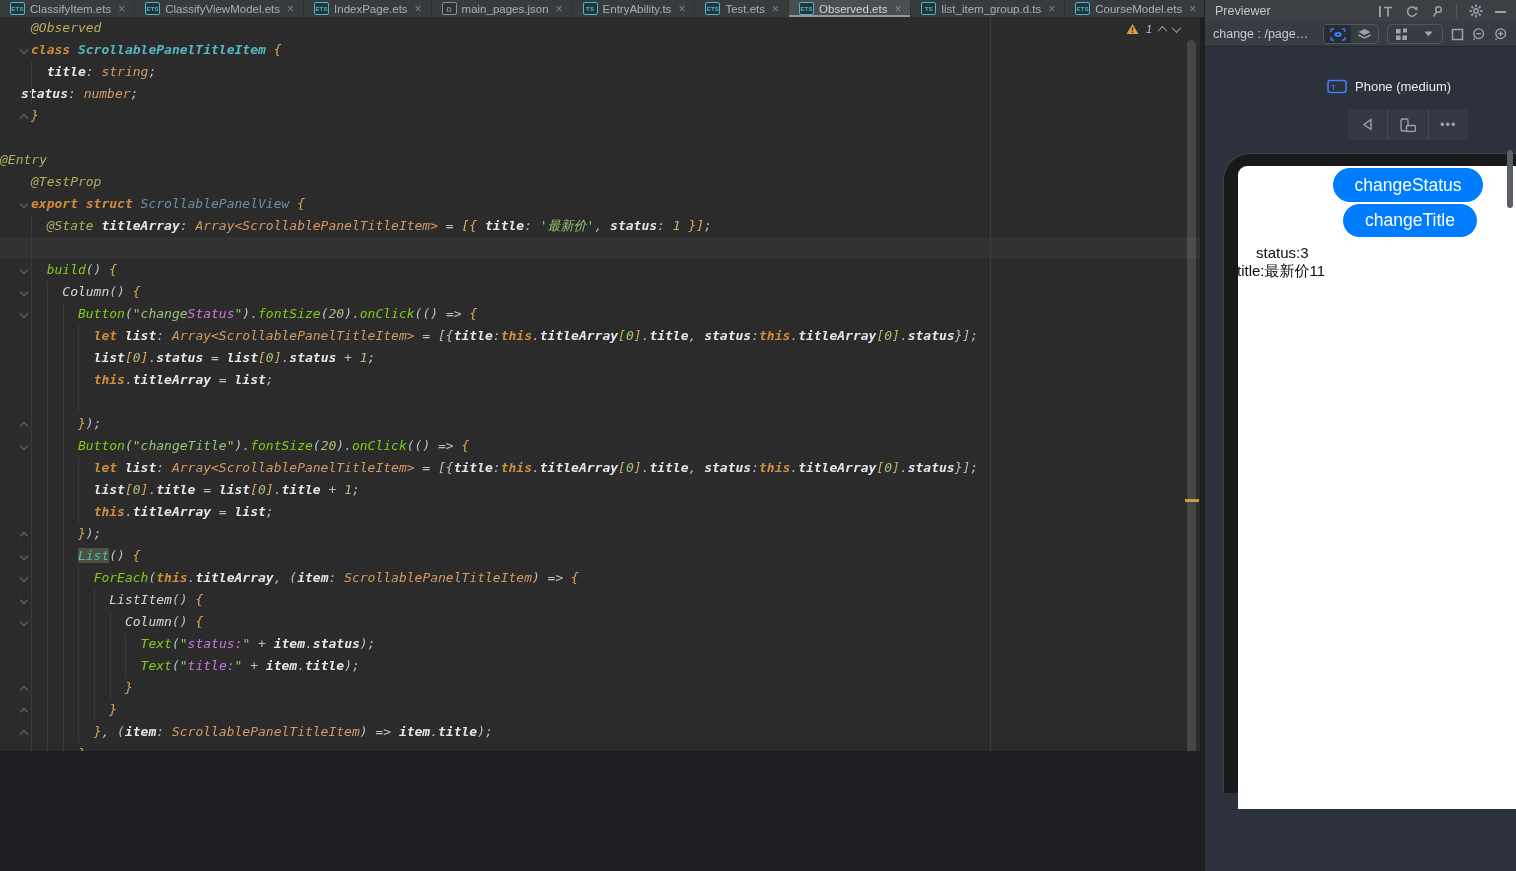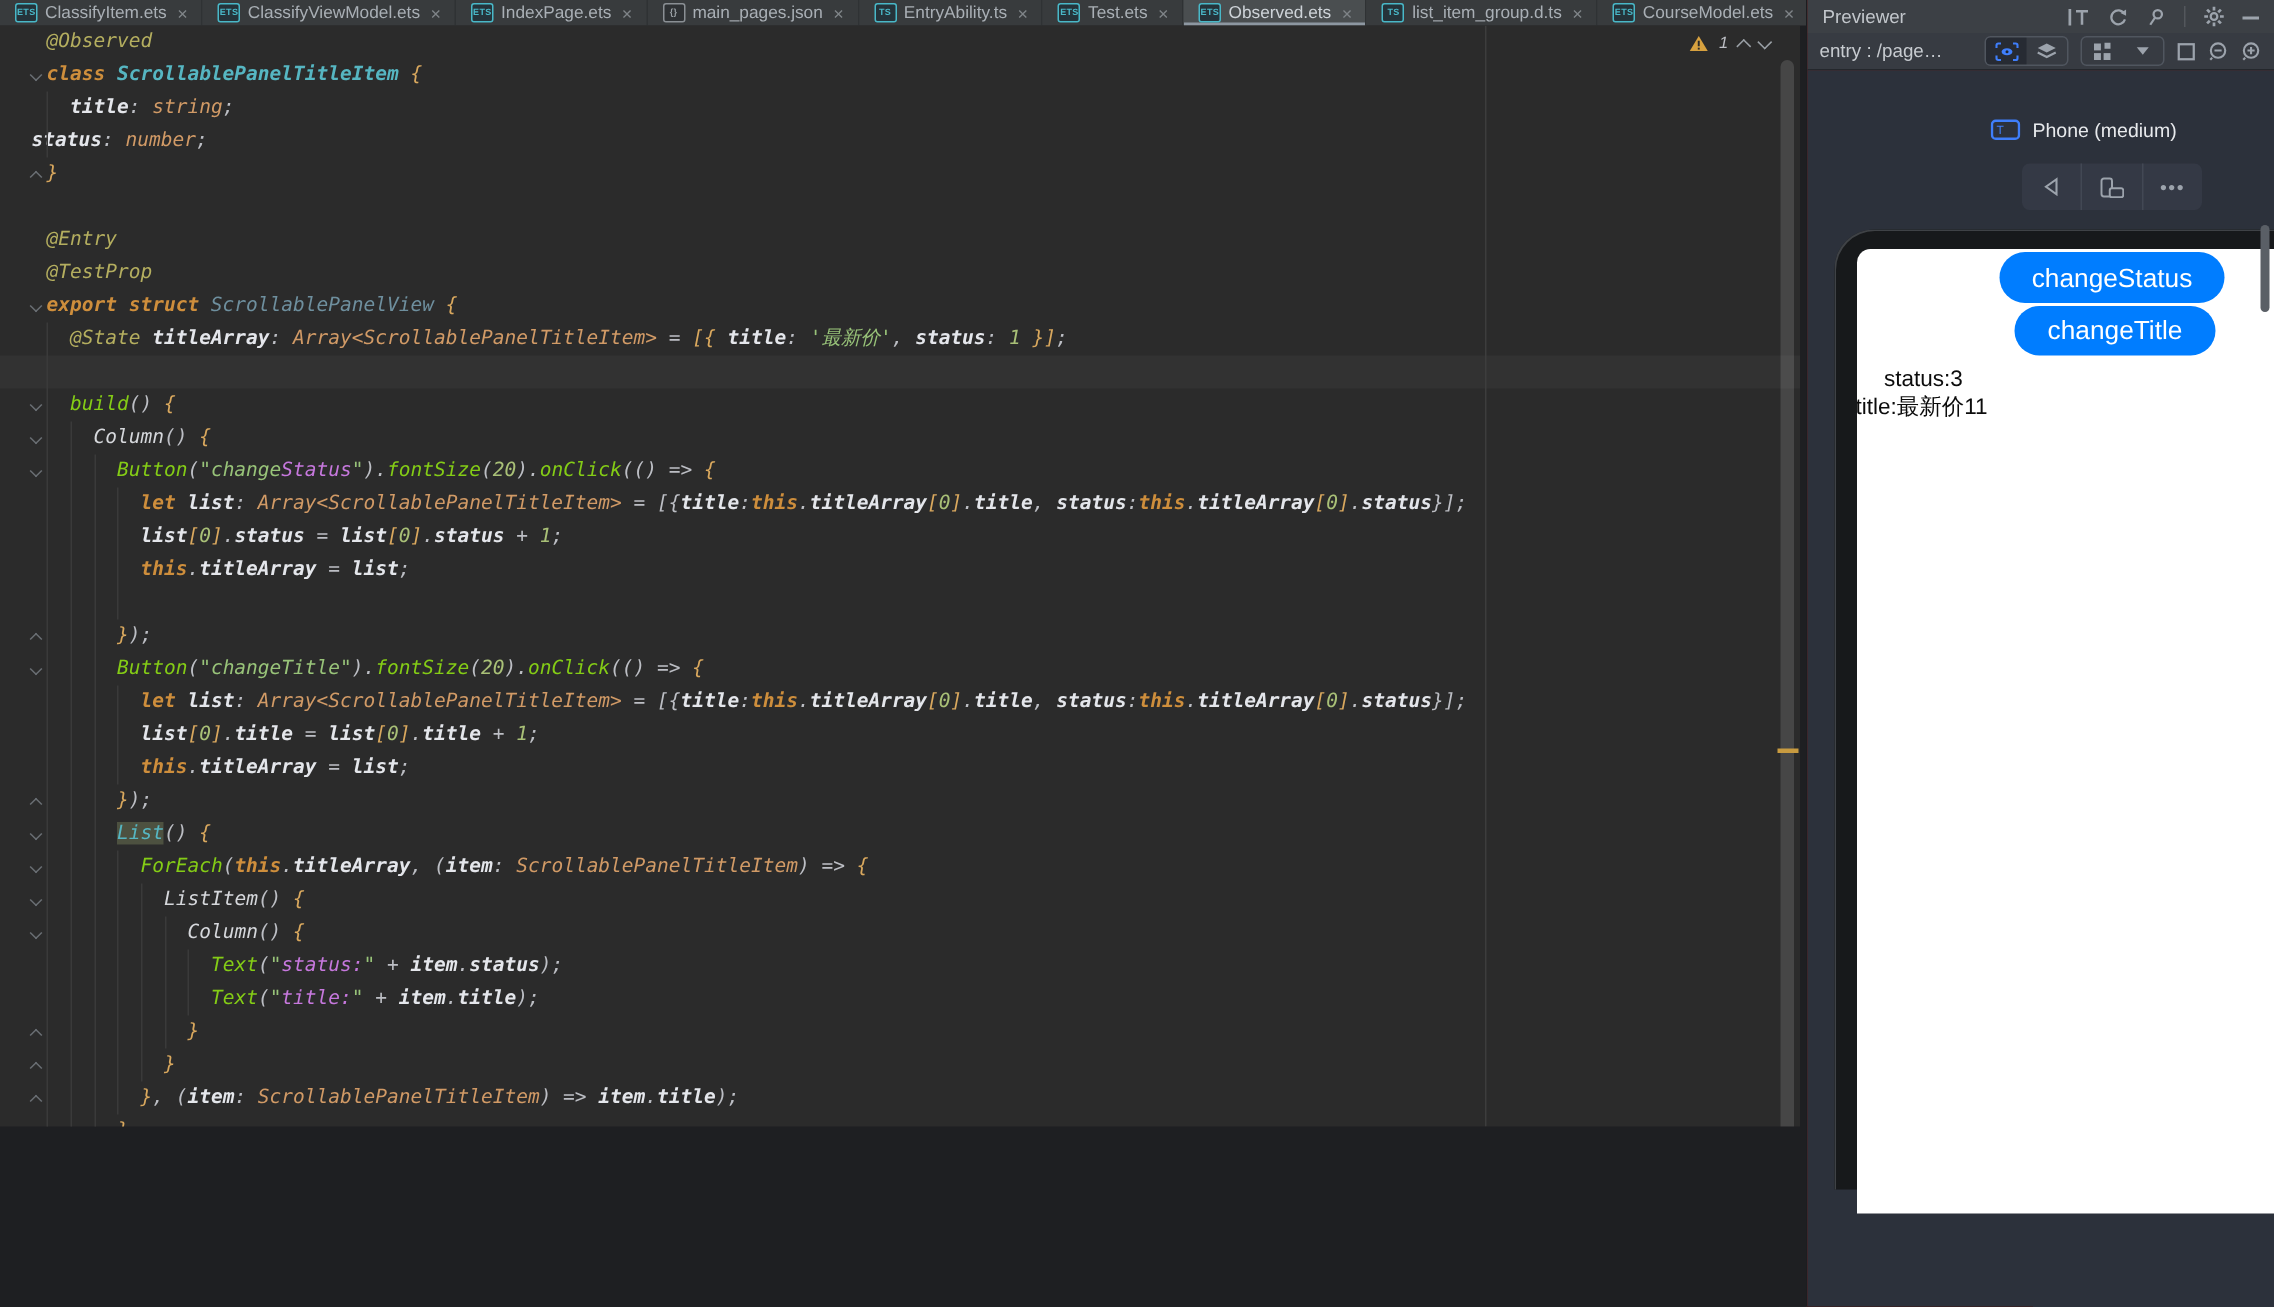--- a/index.html
+++ b/index.html
@@ -37,21 +37,21 @@
   .ig{position:absolute;width:1px;background:#3a3a3a;}
   .margin-guide{position:absolute;left:990px;top:0;bottom:0;width:1px;background:#3d3d3d;}
   .vscroll{position:absolute;left:1185px;top:0;bottom:0;width:14px;}
   .vscroll .thumb{position:absolute;left:2px;top:23px;width:9px;height:750px;background:rgba(255,255,255,.13);border-radius:5px;}
   .vscroll .mark{position:absolute;left:0;top:482px;width:14px;height:3px;background:#c89b40;}
   .inspections{position:absolute;left:1126px;top:6px;display:flex;align-items:center;gap:7px;color:#bcbec4;font-size:11px;}
   .nav-chev{width:7px;height:7px;border-right:1.6px solid #9aa0a6;border-bottom:1.6px solid #9aa0a6;}
   .nav-chev.up{transform:rotate(-135deg) translate(-1px,-1px);}
   .nav-chev.down{transform:rotate(45deg) translate(-1px,-1px);}
   
-  .previewer{position:absolute;left:1204px;top:0;width:312px;height:871px;background:#7f1d1d;border-left:1px solid #1c1d20;}
+  .previewer{position:absolute;left:1204px;top:0;width:312px;height:871px;background:#0ea5e9;border-left:1px solid #1c1d20;}
   .pv-header{position:absolute;left:0;top:0;right:0;height:22px;background:#3c4045;display:flex;align-items:center;padding:0 10px;}
   .pv-title{color:#c2c6cb;font-size:12.5px;}
   .pv-hicons{margin-left:auto;display:flex;align-items:center;gap:12px;}
   .pv-toolbar{position:absolute;left:0;top:22px;right:0;height:25px;background:#373b42;display:flex;align-items:center;padding:0 8px;border-bottom:1px solid #24272c;}
   .pv-target{color:#c7cbd0;font-size:12.5px;}
   .pv-ticons{margin-left:auto;display:flex;align-items:center;gap:8px;}
   .seg{display:flex;border:1px solid #50565f;border-radius:4px;overflow:hidden;height:20px;}
   .seg .cell{width:27px;display:flex;align-items:center;justify-content:center;}
   .seg .cell.sel{background:#272b33;}
   .pv-content{position:absolute;left:0;top:47px;right:0;bottom:0;background:#2c313b;overflow:hidden;}
@@ -126,21 +126,21 @@
   </div>
 
   <div class="editor">
     <div class="code">
         <div class="cl" style="padding-left: 31px;"><span class="tk-ann">@Observed</span></div>
         <div class="cl" style="padding-left: 31px;"><span class="fold s"></span><span class="tk-kw">class </span><span class="tk-cls">ScrollablePanelTitleItem </span><span class="tk-br">{</span></div>
         <div class="cl" style="padding-left: 46.66px;"><span class="tk-prop">title</span><span class="tk-pl">: </span><span class="tk-type">string</span><span class="tk-pl">;</span></div>
         <div class="cl" style="padding-left: 21px;"><span class="tk-prop">status</span><span class="tk-pl">: </span><span class="tk-type">number</span><span class="tk-pl">;</span></div>
         <div class="cl" style="padding-left: 31px;"><span class="fold e"></span><span class="tk-br">}</span></div>
         <div class="cl" style="padding-left: 31px;"></div>
-        <div class="cl" style="padding-left: 31px;"><span class="tk-ann">@Entry</span></div>
+        <div class="cl" style=""><span class="tk-ann">@Entry</span></div>
         <div class="cl" style="padding-left: 31px;"><span class="tk-ann">@TestProp</span></div>
         <div class="cl" style="padding-left: 31px;"><span class="fold s"></span><span class="tk-kw">export struct </span><span class="tk-dim">ScrollablePanelView </span><span class="tk-br">{</span></div>
         <div class="cl" style="padding-left: 46.66px;"><span class="tk-ann">@State </span><span class="tk-prop">titleArray</span><span class="tk-pl">: </span><span class="tk-type">Array&lt;ScrollablePanelTitleItem&gt;</span><span class="tk-pl"> = </span><span class="tk-br">[{ </span><span class="tk-prop">title</span><span class="tk-pl">: </span><span class="tk-str">'最新价'</span><span class="tk-pl">, </span><span class="tk-prop">status</span><span class="tk-pl">: </span><span class="tk-num">1</span><span class="tk-br"> }]</span><span class="tk-pl">;</span></div>
         <div class="cl caret" style="padding-left: 31px;"></div>
         <div class="cl" style="padding-left: 46.66px;"><span class="fold s"></span><span class="tk-fn">build</span><span class="tk-pl">() </span><span class="tk-br">{</span></div>
         <div class="cl" style="padding-left: 62.32px;"><span class="fold s"></span><span class="tk-comp">Column</span><span class="tk-pl">() </span><span class="tk-br">{</span></div>
         <div class="cl" style="padding-left: 77.98px;"><span class="fold s"></span><span class="tk-fn">Button</span><span class="tk-pl">(</span><span class="tk-str">"change</span><span class="tk-strp">Status</span><span class="tk-str">"</span><span class="tk-pl">).</span><span class="tk-fn">fontSize</span><span class="tk-pl">(</span><span class="tk-num">20</span><span class="tk-pl">).</span><span class="tk-fn">onClick</span><span class="tk-pl">(() =&gt; </span><span class="tk-br">{</span></div>
         <div class="cl" style="padding-left: 93.64px;"><span class="tk-kw">let </span><span class="tk-prop">list</span><span class="tk-pl">: </span><span class="tk-type">Array&lt;ScrollablePanelTitleItem&gt;</span><span class="tk-pl"> = [{</span><span class="tk-prop">title</span><span class="tk-pl">:</span><span class="tk-kw">this</span><span class="tk-pl">.</span><span class="tk-prop">titleArray</span><span class="tk-br">[</span><span class="tk-num">0</span><span class="tk-br">]</span><span class="tk-pl">.</span><span class="tk-prop">title</span><span class="tk-pl">, </span><span class="tk-prop">status</span><span class="tk-pl">:</span><span class="tk-kw">this</span><span class="tk-pl">.</span><span class="tk-prop">titleArray</span><span class="tk-br">[</span><span class="tk-num">0</span><span class="tk-br">]</span><span class="tk-pl">.</span><span class="tk-prop">status</span><span class="tk-pl">}];</span></div>
         <div class="cl" style="padding-left: 93.64px;"><span class="tk-prop">list</span><span class="tk-br">[</span><span class="tk-num">0</span><span class="tk-br">]</span><span class="tk-pl">.</span><span class="tk-prop">status</span><span class="tk-pl"> = </span><span class="tk-prop">list</span><span class="tk-br">[</span><span class="tk-num">0</span><span class="tk-br">]</span><span class="tk-pl">.</span><span class="tk-prop">status</span><span class="tk-pl"> + </span><span class="tk-num">1</span><span class="tk-pl">;</span></div>
         <div class="cl" style="padding-left: 93.64px;"><span class="tk-kw">this</span><span class="tk-pl">.</span><span class="tk-prop">titleArray</span><span class="tk-pl"> = </span><span class="tk-prop">list</span><span class="tk-pl">;</span></div>
@@ -226,21 +226,21 @@
               <line x1="9.8" y1="9.8" x2="11.6" y2="11.6"></line>
             <line x1="11.6" y1="2.4" x2="9.8" y2="4.2"></line>
               <line x1="2.4" y1="11.6" x2="4.2" y2="9.8"></line>
           </g>
         </svg>
         <div style="width:11px;height:2px;background:#9ca3ac;margin-top:1px"></div>
       </div>
     </div>
 
     <div class="pv-toolbar">
-      <span class="pv-target">entry : /page…</span>
+      <span class="pv-target">change : /page…</span>
       <div class="pv-ticons">
         <div class="seg">
           <div class="cell sel">
             <svg width="16" height="13" viewBox="0 0 16 13">
               <g stroke="#3f7efa" stroke-width="1.4" fill="none">
                 <path d="M1 4 V2.2 Q1 1 2.2 1 H4"></path>
                   <path d="M12 1 H13.8 Q15 1 15 2.2 V4"></path>
                 <path d="M15 9 V10.8 Q15 12 13.8 12 H12"></path>
                   <path d="M4 12 H2.2 Q1 12 1 10.8 V9"></path>
               </g>

